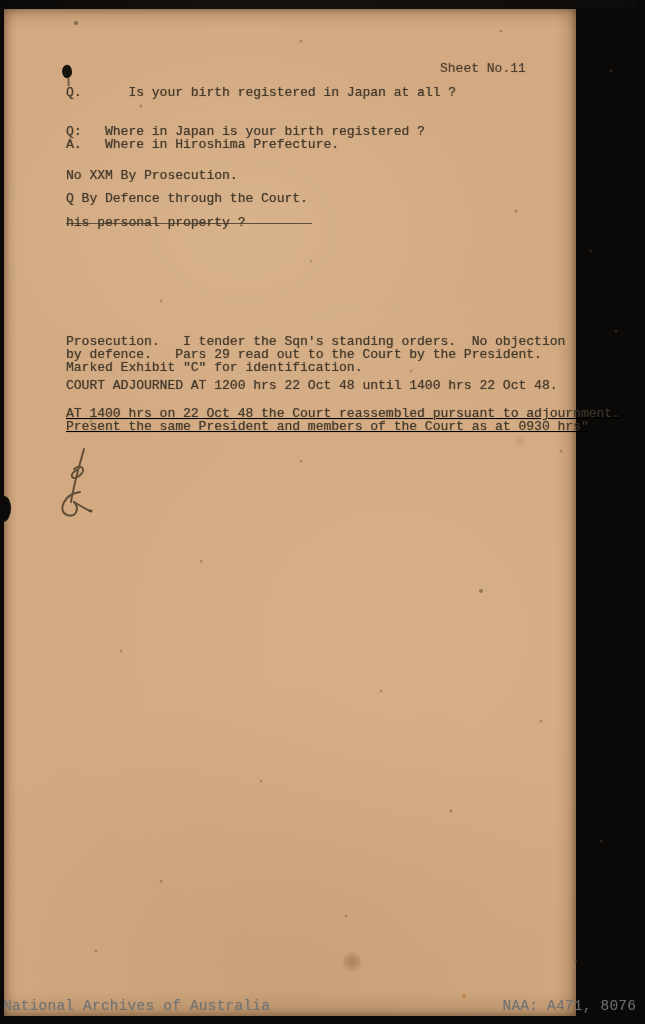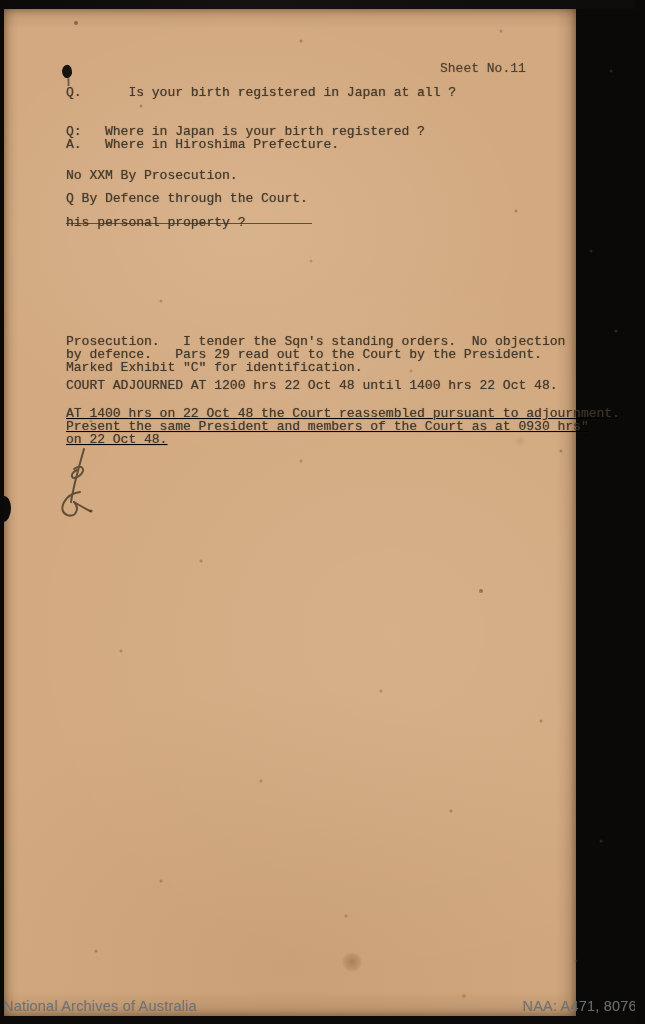--- a/index.html
+++ b/index.html
@@ -110,21 +110,21 @@
     position: absolute; left: -4px; top: 496px;
     width: 15px; height: 26px;
     background: #0c0b09;
     border-radius: 0 60% 70% 0;
   }
   .handwritten { position: absolute; left: 46px; top: 436px; }
 
   
   .wm {
     position: absolute;
-    font-family: Liberation Sans, sans-serif;
+    font-family: Liberation Mono, monospace;
     font-size: 14.5px;
     color: rgba(108,112,114,0.92);
     top: 998px;
     letter-spacing: 0.2px;
     text-shadow: 0 0 1px rgba(108,112,114,0.4);
   }
   .wm-left { left: 3px; }
   .wm-right { right: 0; }
 
   
@@ -164,21 +164,20 @@
           <div class="tline">Prosecution.   I tender the Sqn's standing orders.  No objection</div>
           <div class="tline">by defence.   Pars 29 read out to the Court by the President.</div>
           <div class="tline">Marked Exhibit "C" for identification.</div>
         </div>
         <div class="para" style="top: 370px;">
           <div class="tline">COURT ADJOURNED AT 1200 hrs 22 Oct 48 until 1400 hrs 22 Oct 48.</div>
         </div>
         <div class="para" style="top: 398px; text-decoration: underline;">
           <div class="tline">AT 1400 hrs on 22 Oct 48 the Court reassembled pursuant to adjournment.</div>
           <div class="tline">Present the same President and members of the Court as at 0930 hrs"</div>
-          <div class="tline">on 22 Oct 48.</div>
         </div>
       </div>
 
     <div class="hole-punch"></div>
 
     <svg class="handwritten" width="52" height="78" viewBox="0 0 52 78">
       <g fill="none" stroke="#4a3c26" stroke-width="2" stroke-linecap="round" opacity="0.82">
         <path d="M34,4 C31,15 24,38 21,57"></path>
         <path d="M24,24 C32,18 37,25 29,31 C21,37 19,28 27,25"></path>
         <path d="M30,47 C14,49 7,66 17,70 C26,73 30,63 24,57"></path>

